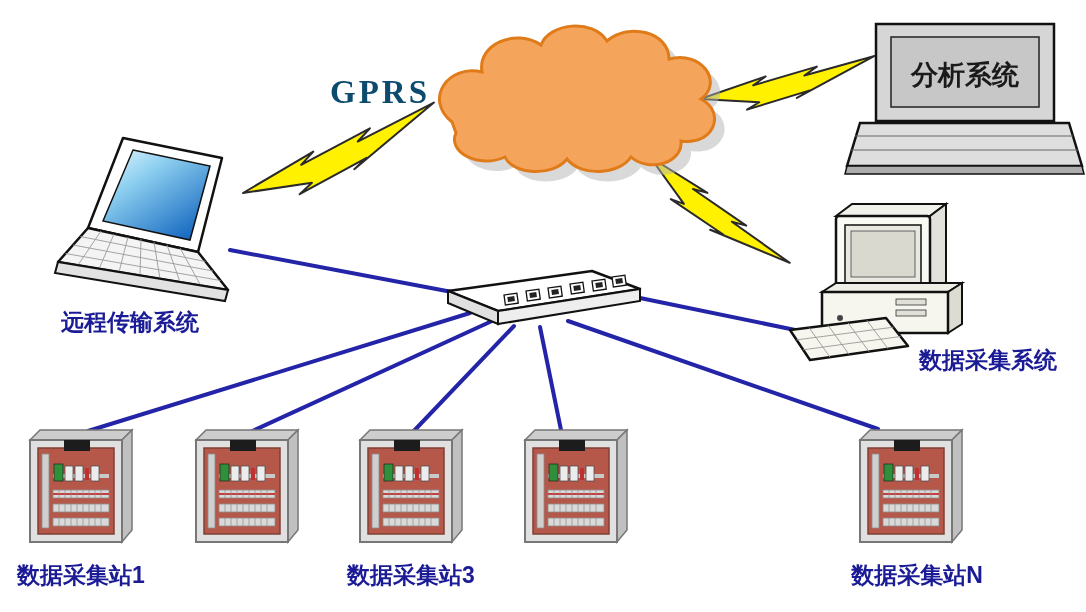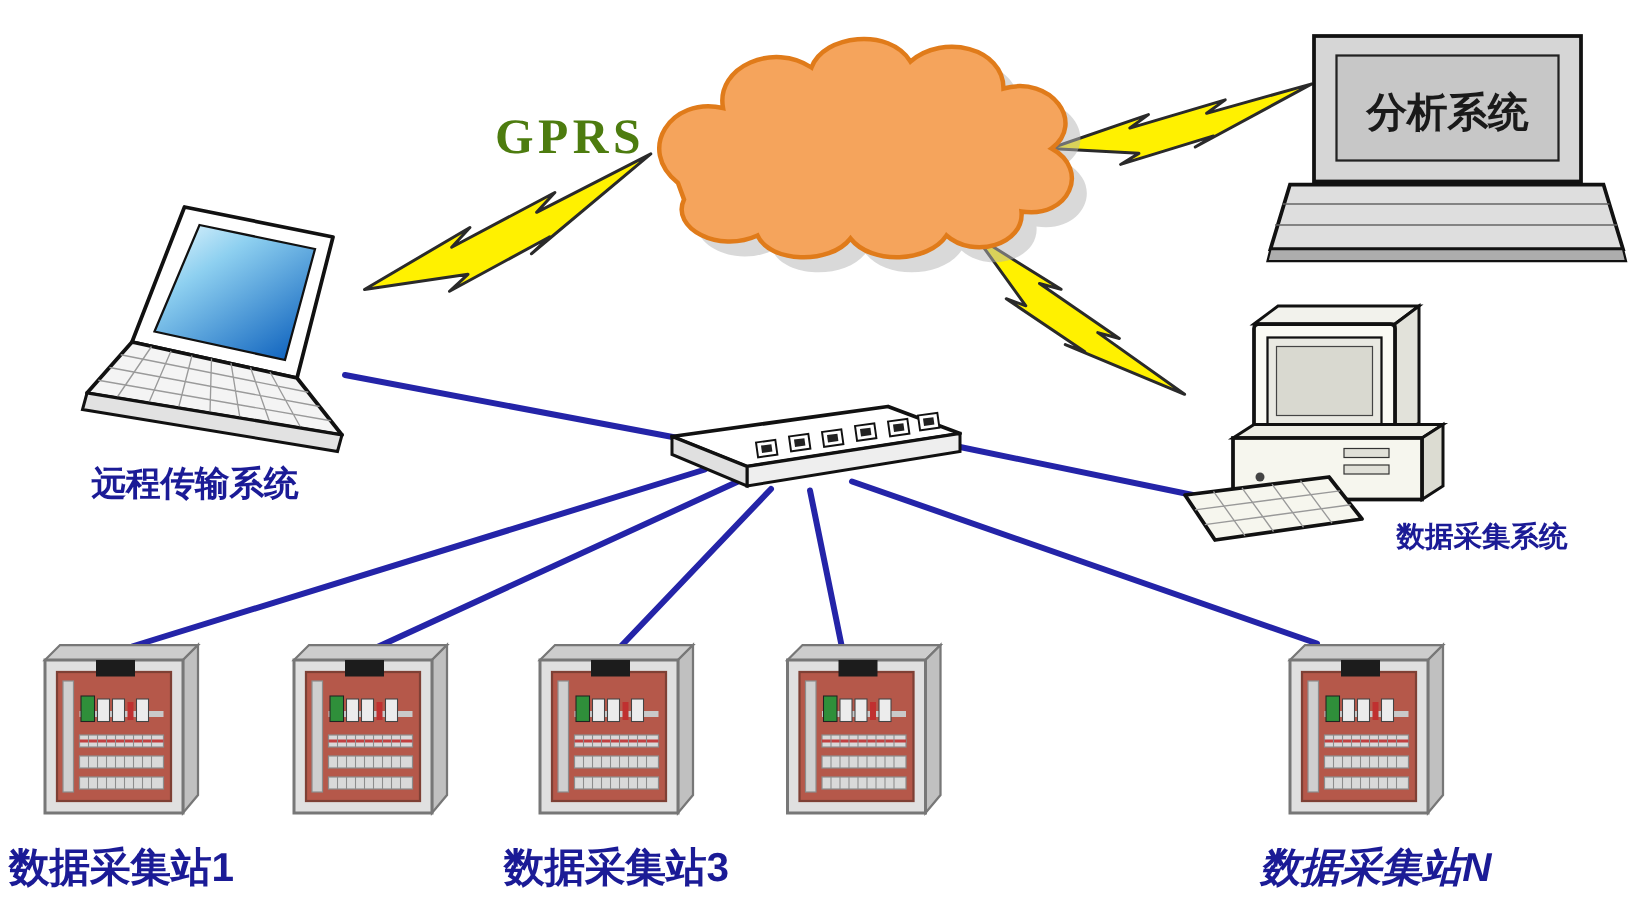--- a/index.html
+++ b/index.html
@@ -14,36 +14,36 @@
   .lbl{
     position:absolute;
     color:#1B1B96;
     font-weight:600;
     white-space:nowrap;
     transform:translateX(-50%);
   }
   .lbl-gprs{
     left:380px;top:74px;
     font-family:"Liberation Serif", serif;
-    font-weight:bold;font-size:33px;color:#4d7c0f;
+    font-weight:bold;font-size:33px;color:#0c4a6e;
     letter-spacing:3px;
   }
   .lbl-internet{
     left:566px;top:74px;
     font-size:37px;font-weight:bold;color:#ffffff;
   }
   .lbl-switch{left:544px;top:214px;font-size:31px;}
   .lbl-remote{left:130px;top:307px;font-size:23px;}
   .lbl-analysis{
     left:965px;top:57px;
     font-size:27px;font-weight:600;color:#1a1a1a;
   }
-  .lbl-daq{left:988px;top:345px;font-size:19px;}
-  .lbl-station{top:560px;font-size:27px;}
-  .st1{left:81px;} .st2{left:245px;} .st3{left:411px;} .st4{left:579px;} .st5{left:917px;font-style:italic;}
+  .lbl-daq{left:988px;top:345px;font-size:23px;}
+  .lbl-station{top:560px;font-size:23px;}
+  .st1{left:81px;} .st2{left:245px;} .st3{left:411px;} .st4{left:579px;} .st5{left:917px;}
 </style>
 </head>
 <body>
 
 <div id="canvas">
   <svg width="1086" height="612" viewBox="0 0 1086 612">
     <defs>
       <linearGradient id="scr" x1="0" y1="0" x2="0.8" y2="1">
         <stop offset="0" stop-color="#eaf8fe"></stop>
         <stop offset="0.35" stop-color="#8ed0f0"></stop>

